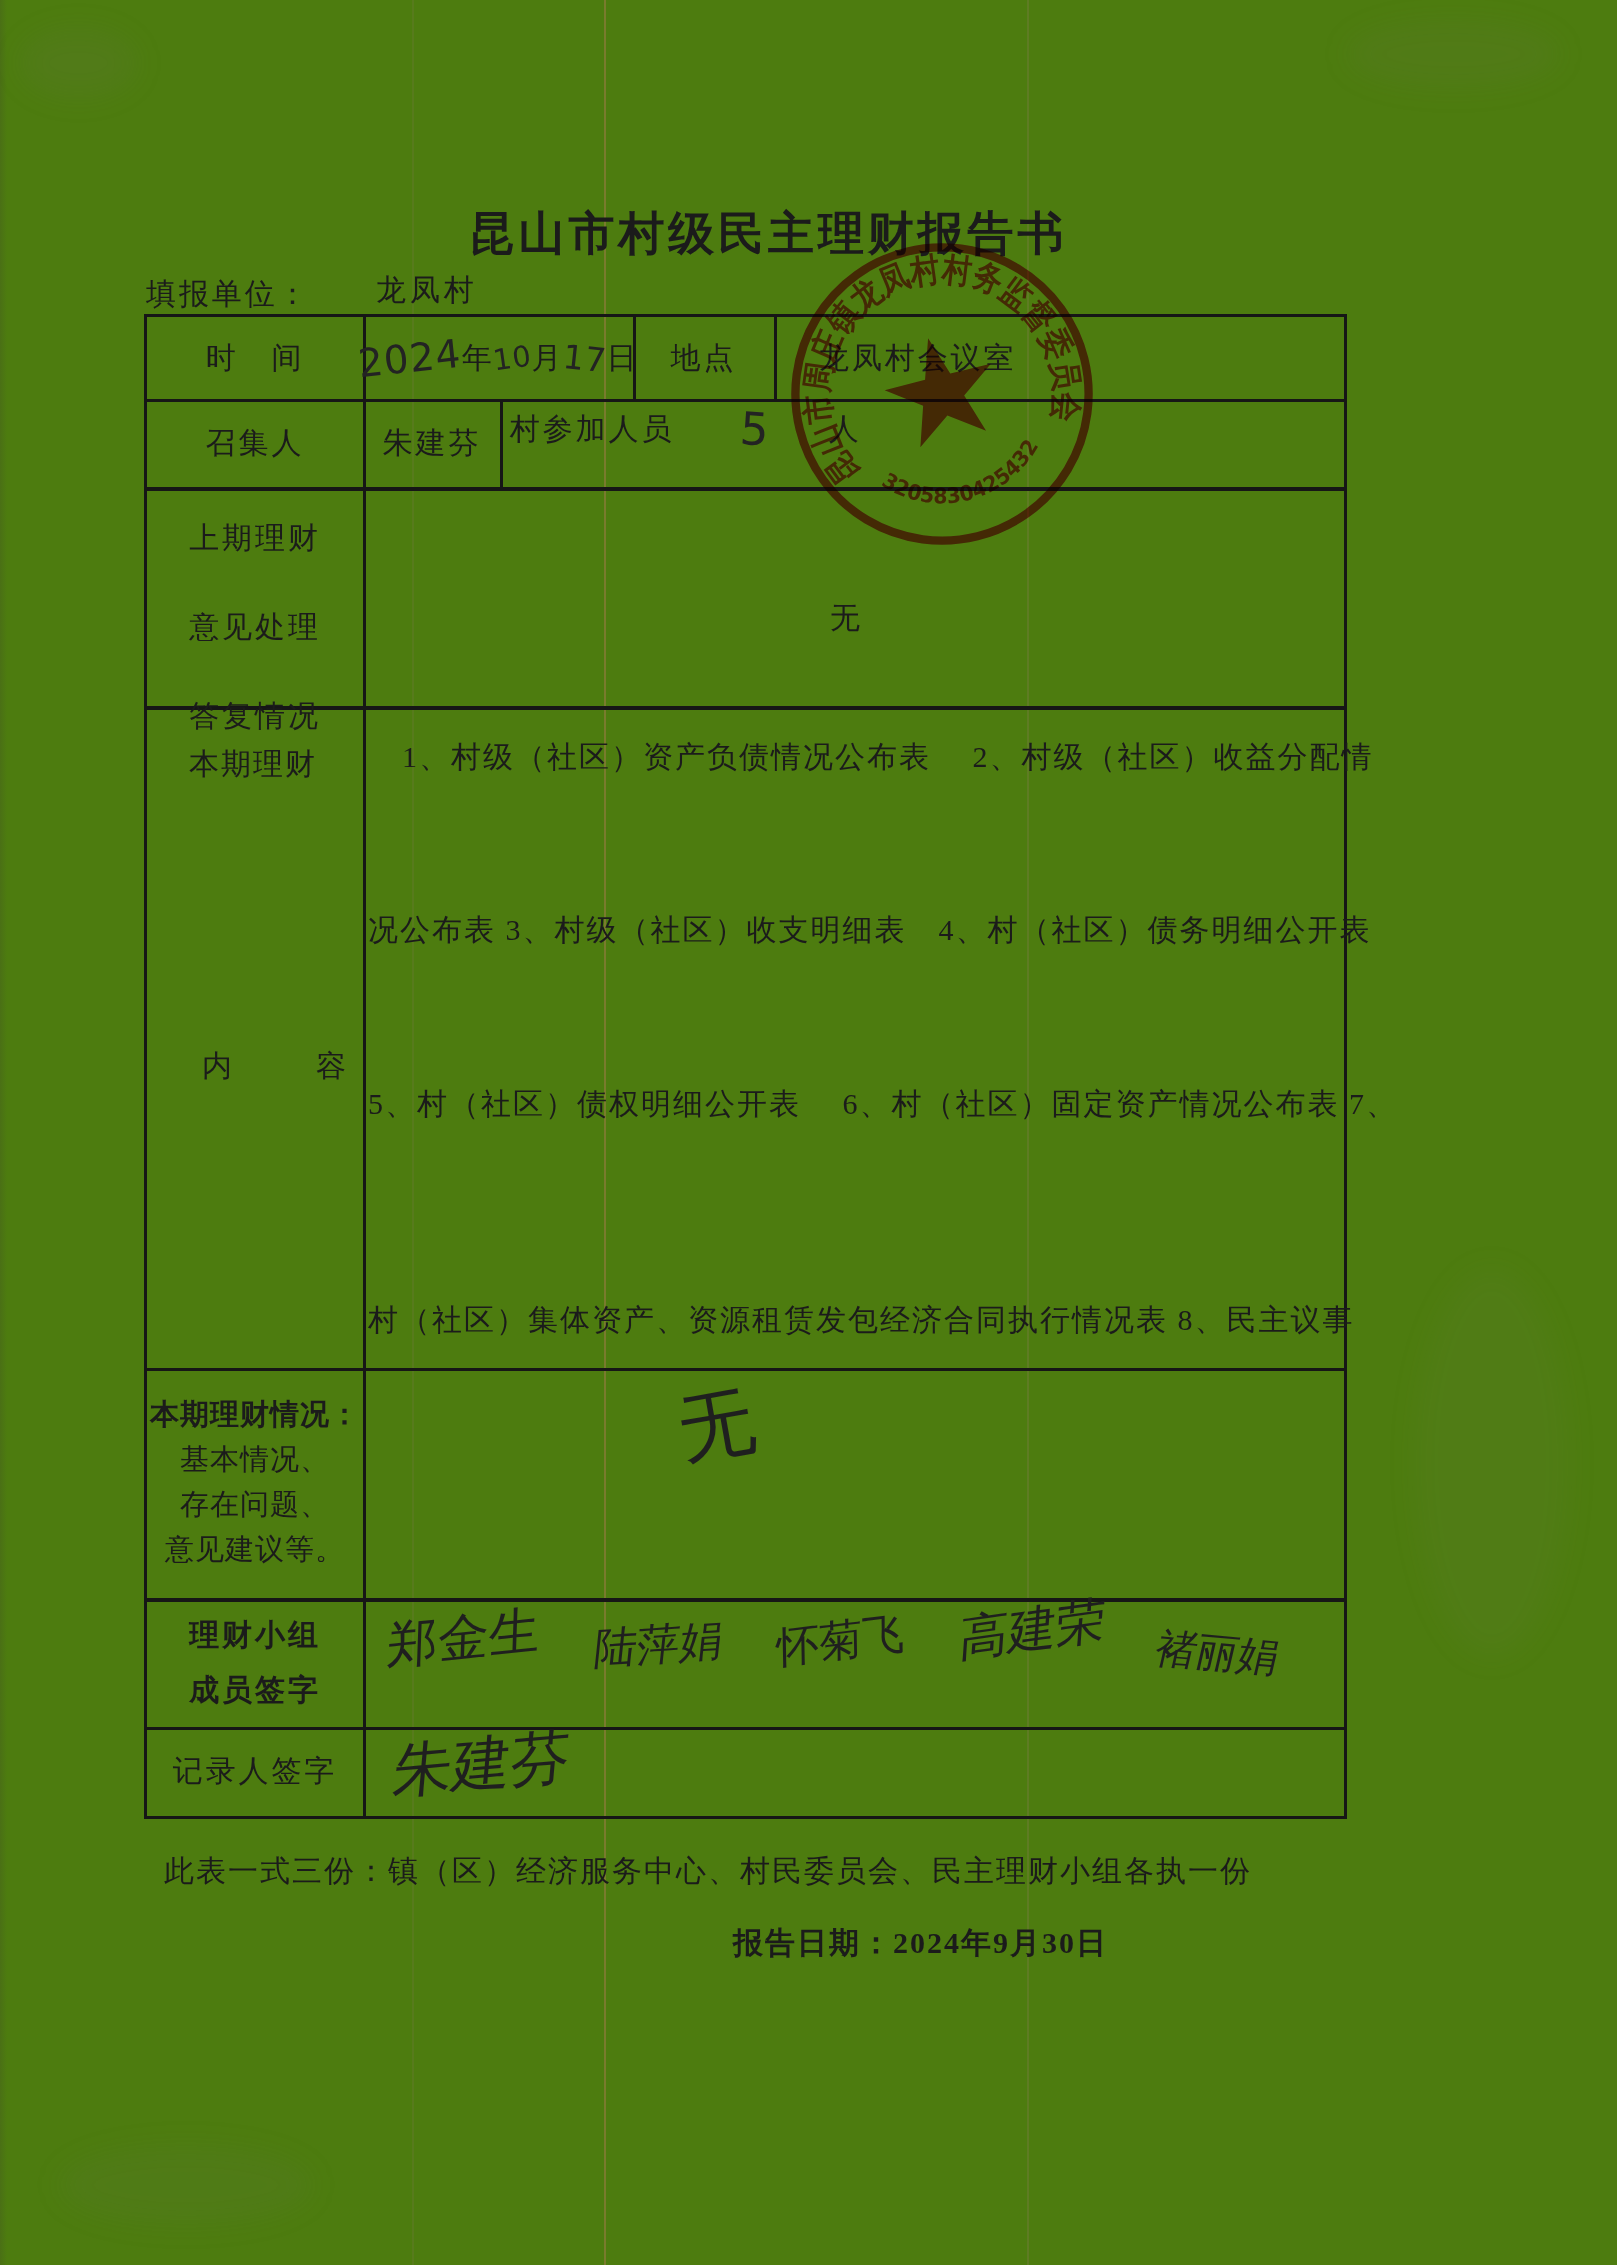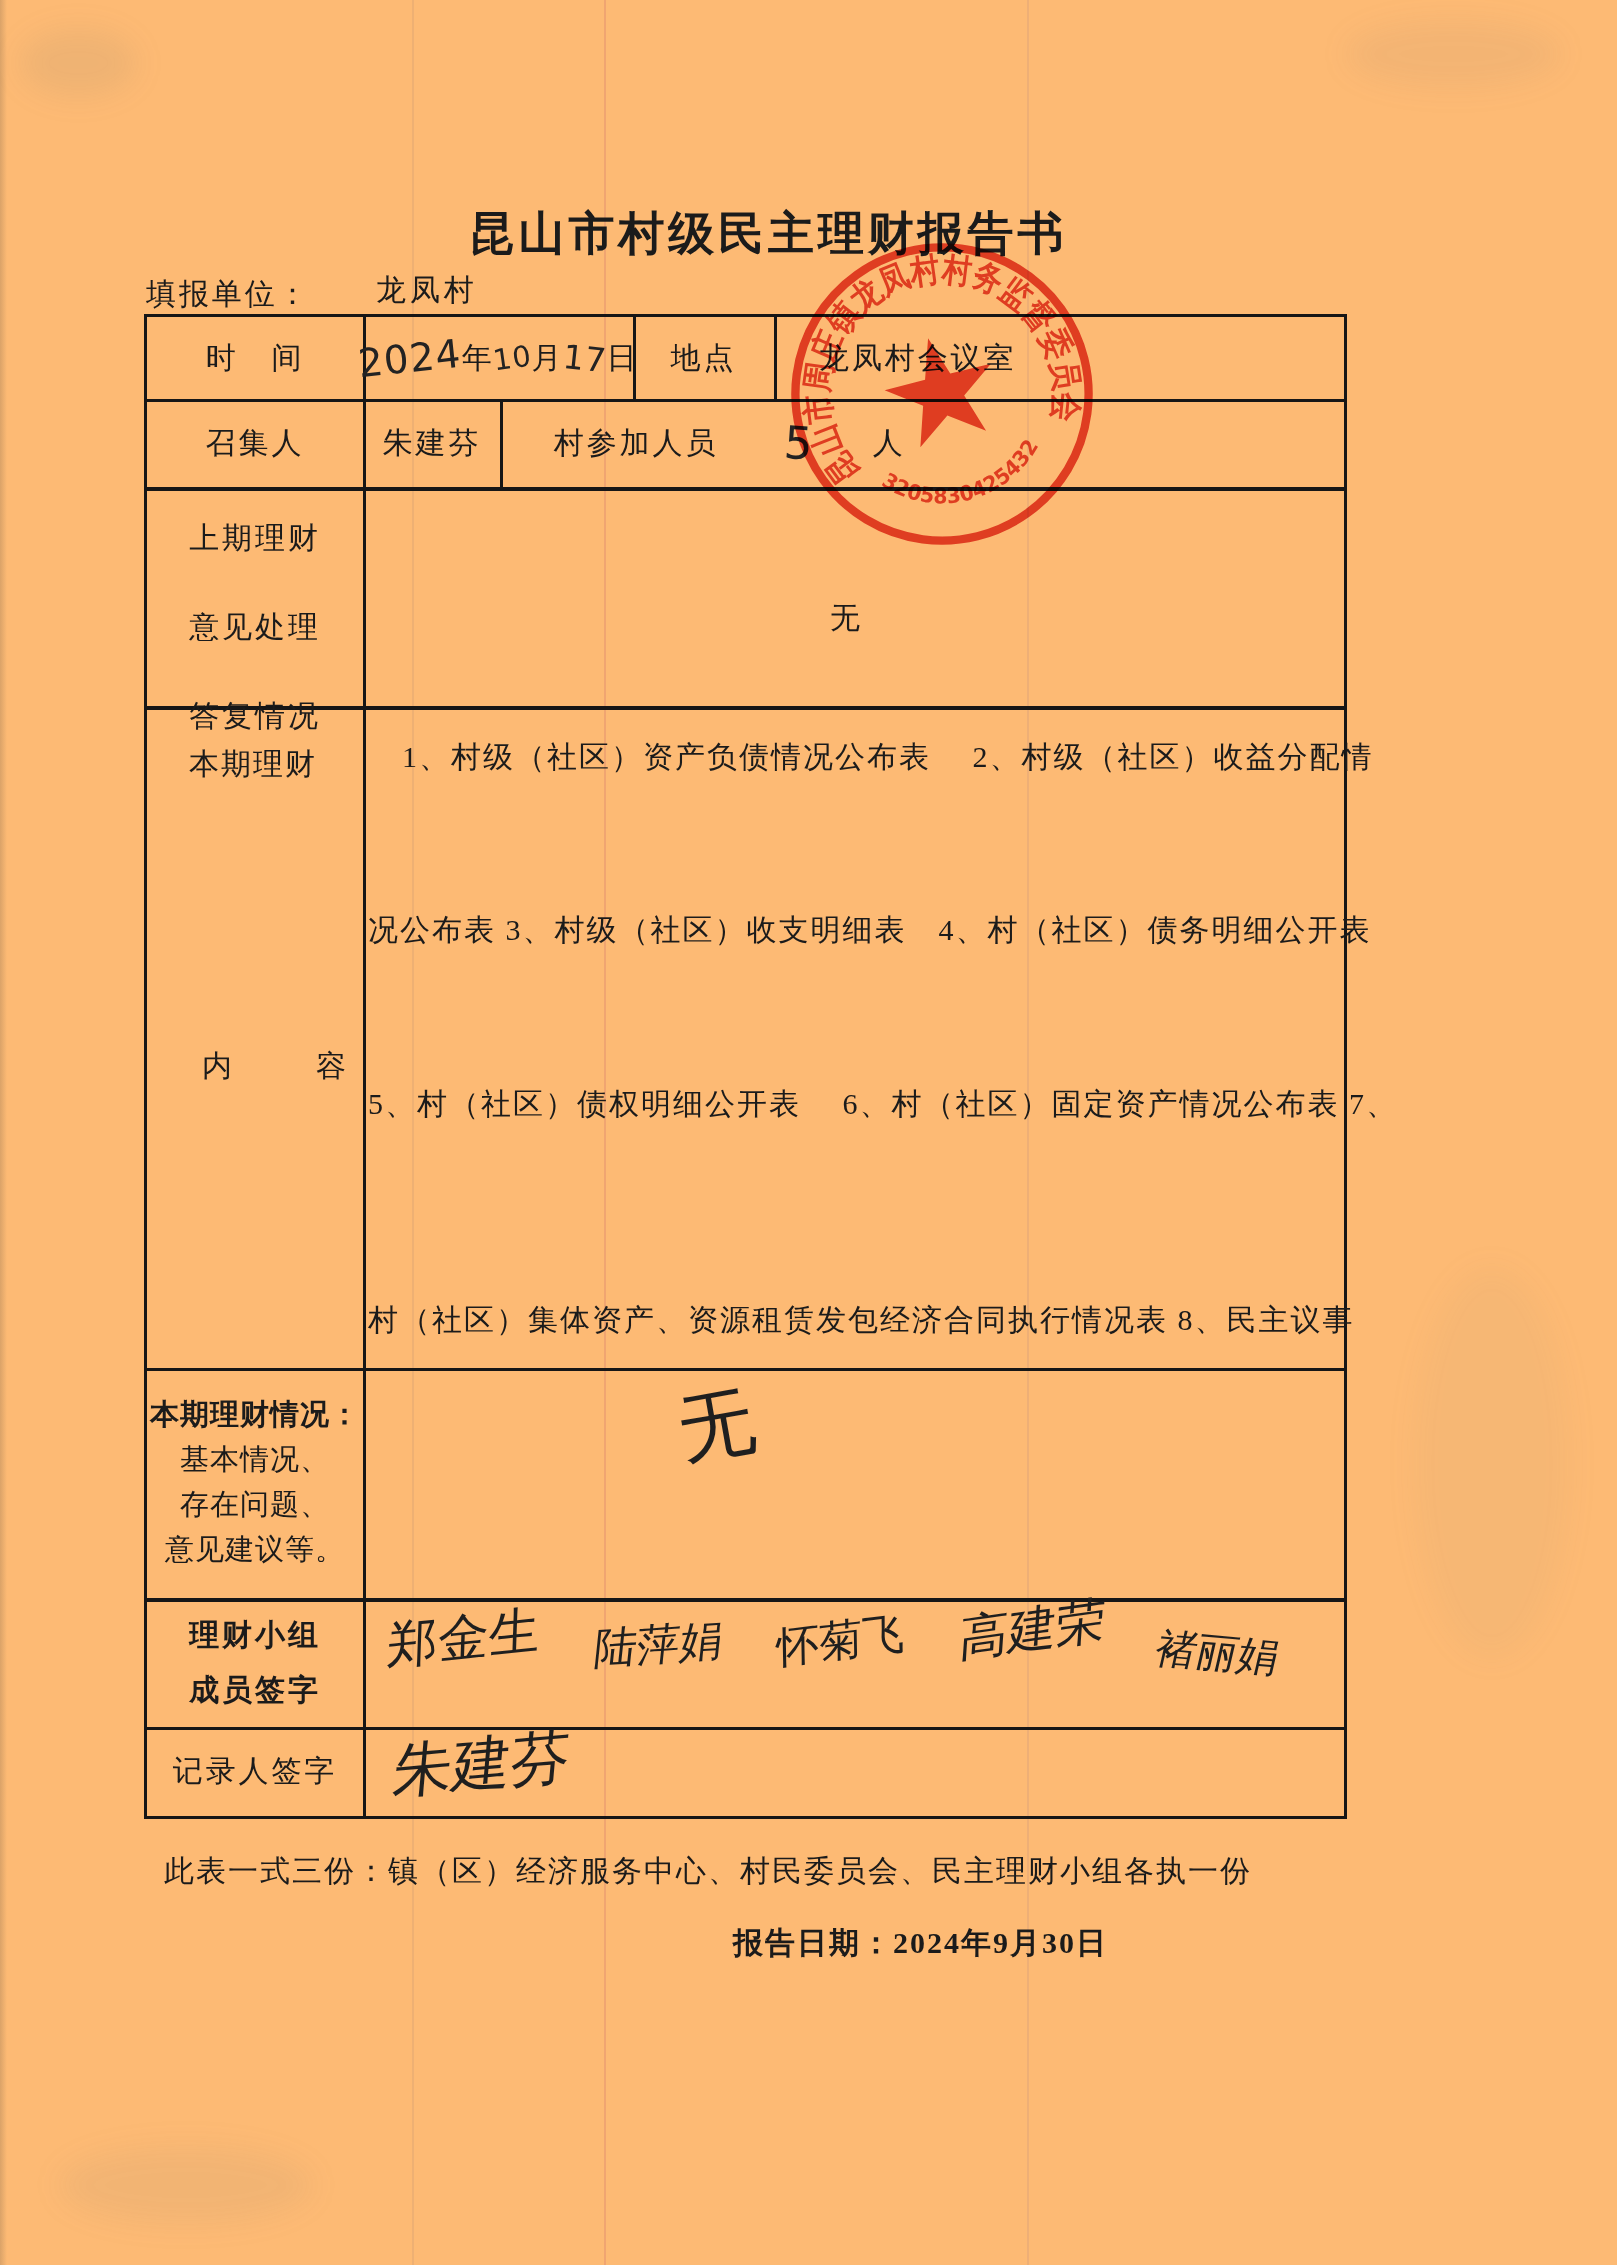--- a/index.html
+++ b/index.html
@@ -1,18 +1,18 @@
 <!DOCTYPE html>
 <html><head>
 <meta charset="utf-8">
 <style>
   html,body{margin:0;padding:0;background:#e8e8e6;}
   #page{
     position:relative;width:1618px;height:2266px;margin:0 auto;
-    background:#fdba74;overflow:hidden;
+    background:#4d7c0f;overflow:hidden;
     font-family:"Liberation Serif","DejaVu Serif",serif;
     color:#1b1b1b;
   }
   
   .crease{position:absolute;top:0;bottom:0;pointer-events:none;}
   .edge-shadow{position:absolute;left:0;top:0;bottom:0;width:6.8px;
     background:linear-gradient(to right,rgba(60,55,50,.18),rgba(60,55,50,0));pointer-events:none;}
   .smudge{position:absolute;border-radius:50%;filter:blur(13.7px);pointer-events:none;}
   
   .title{
@@ -83,21 +83,21 @@
         <span class="hand" style="font-size:29px;transform:rotate(-8deg);display:inline-block;">10</span>
         <span>月</span>
         <span class="hand" style="font-size:33px;transform:rotate(6deg);display:inline-block;">17</span>
         <span>日</span>
     </div>
     <div class="cell" style="left:486px;top:0;width:141px;height:82px;">地点</div>
     <div class="cell" style="left:0;top:82px;width:216px;height:88px;">召集人</div>
 
     <div class="cell left" style="left:627px;top:0;width:570px;height:82px;padding-left:45px;">龙凤村会议室</div>
     <div class="cell" style="left:216px;top:82px;width:138px;height:88px;">朱建芬</div>
-    <div class="cell left" style="left:353px;top:82px;width:844px;height:88px;padding-left:9.8px;margin-left:44px;">
+    <div class="cell left" style="left:353px;top:68px;width:844px;height:88px;padding-left:9.8px;">
       <span>村参加人员</span>
       <span class="hand" style="font-size:45px;margin-left:66px;transform:rotate(4deg);display:inline-block;">5</span>
       <span style="margin-left:57px;">人</span>
     </div>
 
     <div class="lbl-stack" style="left:0;top:170px;width:216px;height:219px;padding:31px 0;box-sizing:border-box;gap:48px;">
       <span>上期理财</span>
       <span>意见处理</span>
       <span>答复情况</span>
     </div>

